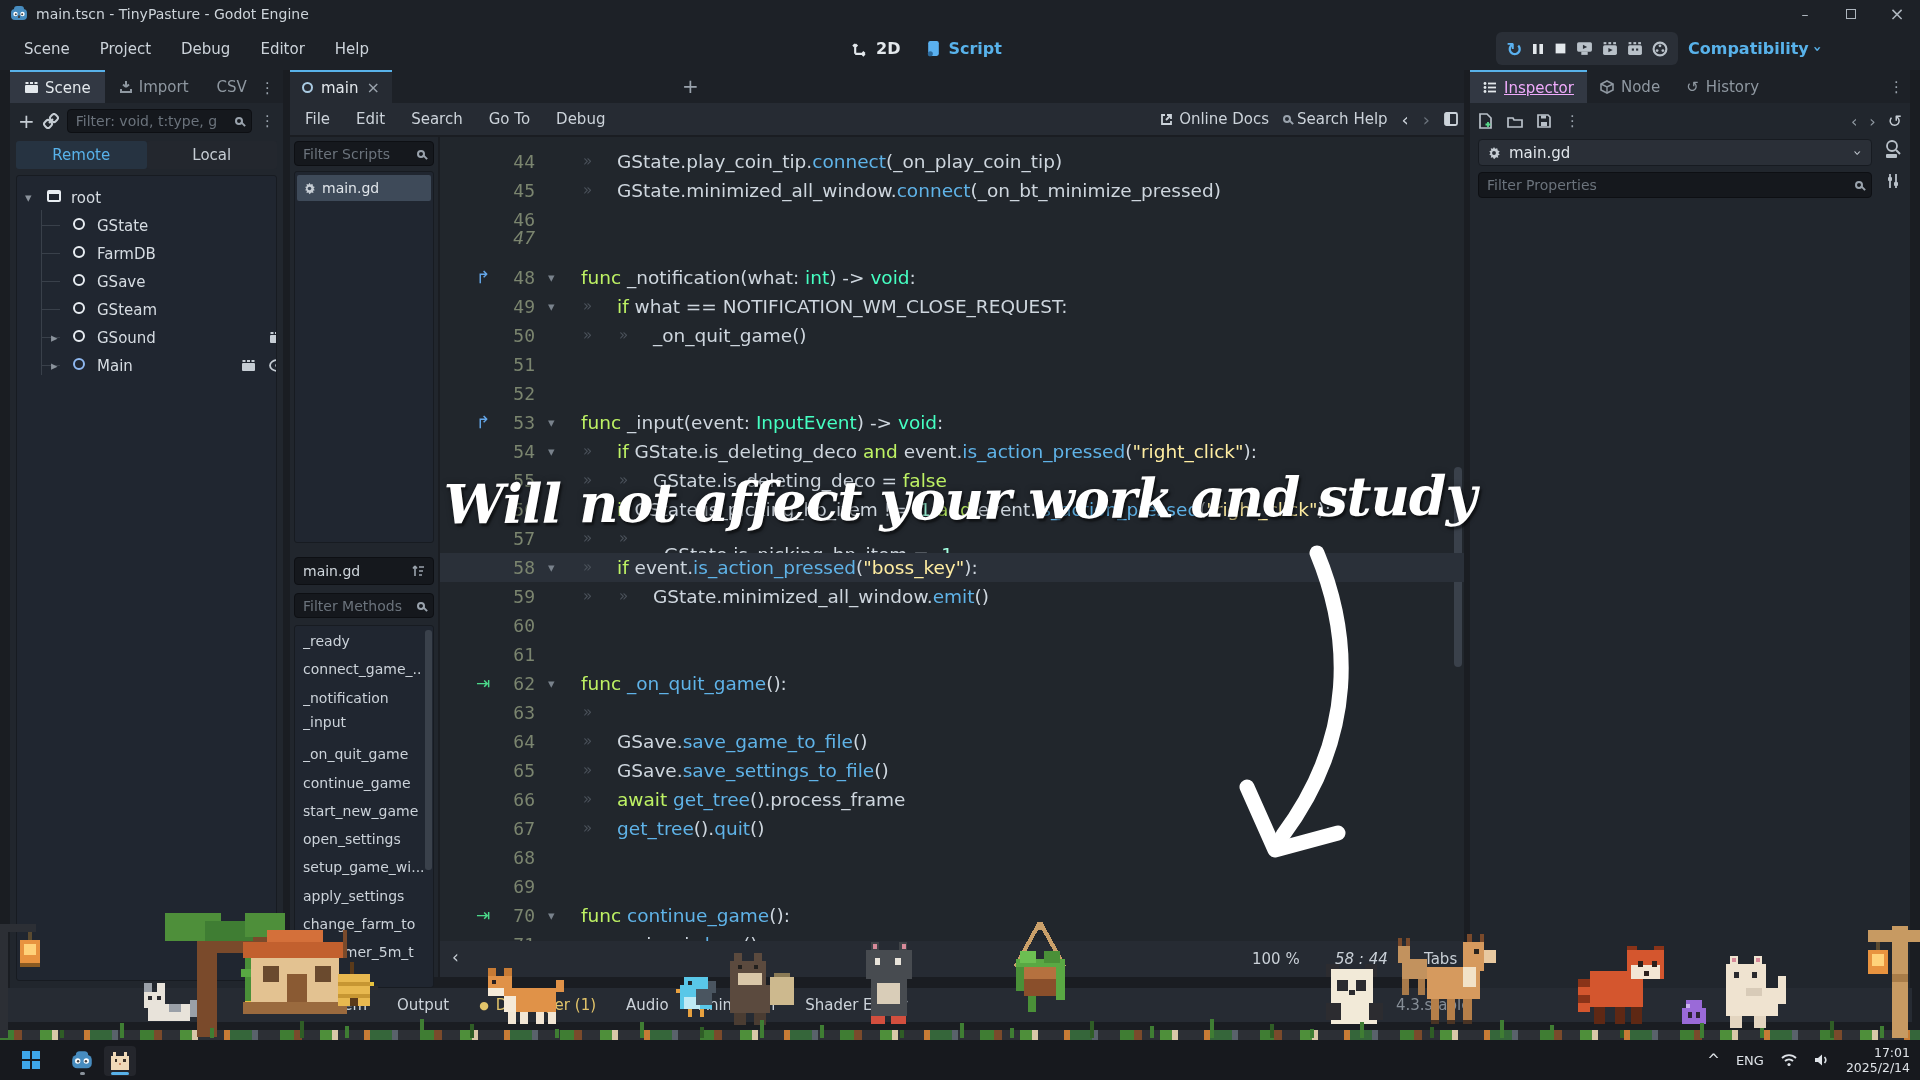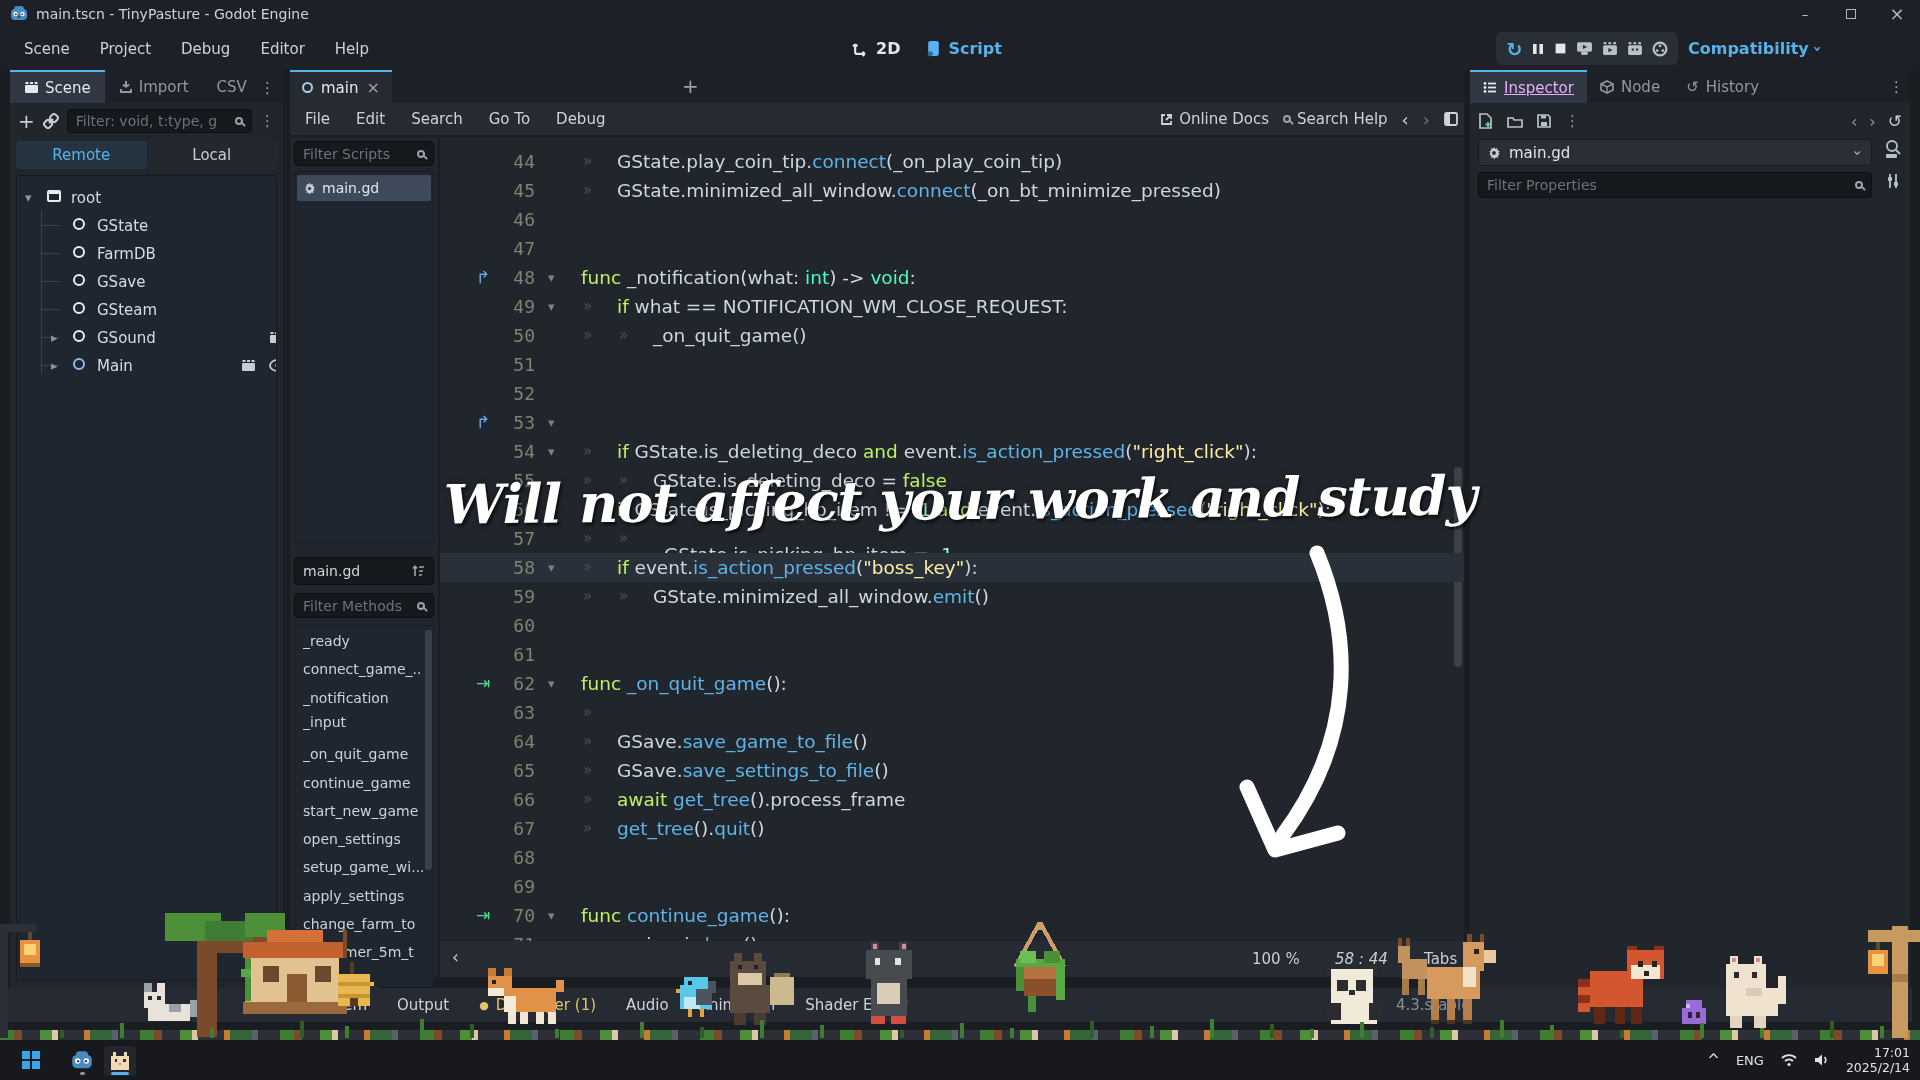--- a/index.html
+++ b/index.html
@@ -426,21 +426,21 @@
         <span class="ctext" style="left: 177px;"><span class="tk-t">GState.play_coin_tip.</span><span class="tk-fn">connect</span><span class="tk-t">(_on_play_coin_tip)</span></span>
       </div>
       <div class="crow" style="top: 39px;">
         <span class="lnum">45</span>
         <span class="imark" style="left: 143px;">»</span>
         <span class="ctext" style="left: 177px;"><span class="tk-t">GState.minimized_all_window.</span><span class="tk-fn">connect</span><span class="tk-t">(_on_bt_minimize_pressed)</span></span>
       </div>
       <div class="crow" style="top: 68px;">
         <span class="lnum">46</span>
       </div>
-      <div class="crow" style="top: 97px;">
+      <div class="crow" style="top: 86px; font-style: italic;">
         <span class="lnum">47</span>
       </div>
       <div class="crow" style="top: 126px;">
         <span class="gic ov">↱</span>
         <span class="lnum">48</span>
         <span class="fold">▾</span>
         <span class="ctext" style="left: 141px;"><span class="tk-kw">func</span><span class="tk-t"> _notification(what: </span><span class="tk-type">int</span><span class="tk-t">) -&gt; </span><span class="tk-type">void</span><span class="tk-t">:</span></span>
       </div>
       <div class="crow" style="top: 155px;">
         <span class="lnum">49</span>
@@ -457,20 +457,21 @@
       <div class="crow" style="top: 213px;">
         <span class="lnum">51</span>
       </div>
       <div class="crow" style="top: 242px;">
         <span class="lnum">52</span>
       </div>
       <div class="crow" style="top: 271px;">
         <span class="gic ov">↱</span>
         <span class="lnum">53</span>
         <span class="fold">▾</span>
+        <span class="ctext" style="left: 141px;"><span class="tk-kw">func</span><span class="tk-t"> _input(event: </span><span class="tk-type">InputEvent</span><span class="tk-t">) -&gt; </span><span class="tk-type">void</span><span class="tk-t">:</span></span>
       </div>
       <div class="crow" style="top: 300px;">
         <span class="lnum">54</span>
         <span class="fold">▾</span>
         <span class="imark" style="left: 143px;">»</span>
         <span class="ctext" style="left: 177px;"><span class="tk-kw">if</span><span class="tk-t"> GState.is_deleting_deco </span><span class="tk-kw">and</span><span class="tk-t"> event.</span><span class="tk-fn">is_action_pressed</span><span class="tk-t">(</span><span class="tk-str">"right_click"</span><span class="tk-t">):</span></span>
       </div>
       <div class="crow" style="top: 329px;">
         <span class="lnum">55</span>
         <span class="imark" style="left: 143px;">»</span>

